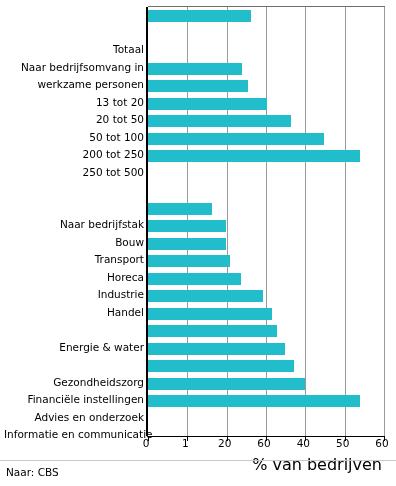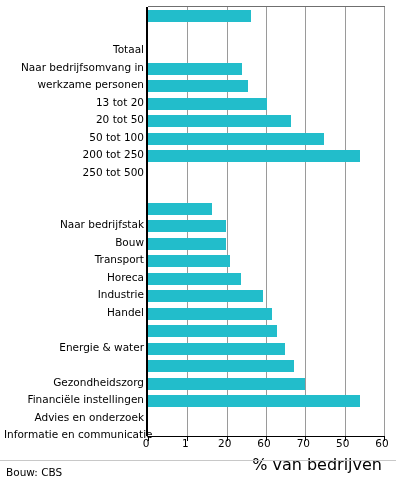--- a/index.html
+++ b/index.html
@@ -245,21 +245,21 @@
         <div class="row-label">Informatie en communicatie</div>
         <div class="bar" style="width: 212.4px;"></div>
       </div>
     </div>
 
   <div id="ticklabels">
       <div class="tick-label" style="left: 126px;">0</div>
       <div class="tick-label" style="left: 165.333px;">1</div>
       <div class="tick-label" style="left: 204.667px;">20</div>
       <div class="tick-label" style="left: 244px;">60</div>
-      <div class="tick-label" style="left: 283.333px;">70</div>
+      <div class="tick-label" style="left: 283.333px;">40</div>
       <div class="tick-label" style="left: 322.667px;">50</div>
       <div class="tick-label" style="left: 362px;">60</div>
     </div>
 
   <div class="axis-title">% van bedrijven</div>
   <div class="footer-rule"></div>
-  <div class="source-note">Bouw: CBS</div>
+  <div class="source-note">Naar: CBS</div>
 </div>
 
 </body></html>

